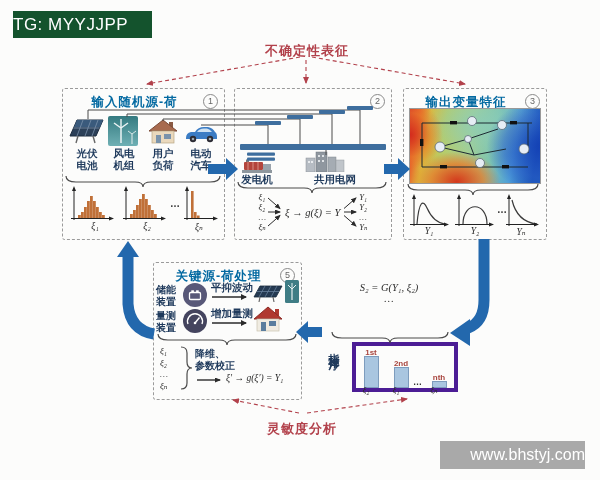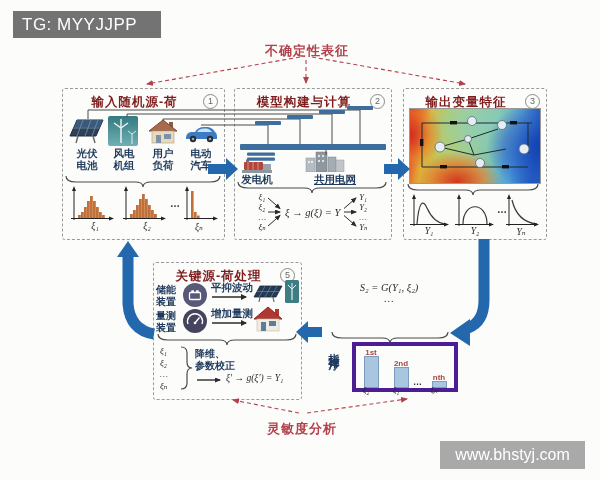--- a/index.html
+++ b/index.html
@@ -1,24 +1,24 @@
 <!DOCTYPE html>
 <html><head>
 <meta charset="utf-8">
 <style>
   html,body{margin:0;padding:0;background:#ffffff;}
   #canvas{position:relative;width:600px;height:480px;background:#fcfcfb;overflow:hidden;
           font-family:"Liberation Sans","DejaVu Sans",sans-serif;}
   .abs{position:absolute;}
   #overlay{position:absolute;left:0;top:0;z-index:6;pointer-events:none;}
-  .badge{background:#737373;color:#ffffff;font-size:17px;line-height:27px;padding-left:9px;letter-spacing:.5px;}
-  .wmark{background:#a9a9a9;color:#ffffff;font-size:16px;line-height:28px;text-align:center;}
+  .badge{background:#14532d;color:#ffffff;font-size:17px;line-height:27px;letter-spacing:.5px;}
+  .wmark{background:#a9a9a9;color:#ffffff;font-size:16px;line-height:28px;text-align:right;}
   .red-note{color:#b2414b;font-weight:bold;font-size:13px;text-align:center;letter-spacing:1px;z-index:7;}
   .dbox{border:1.6px dashed #9a9a9a;border-radius:3px;z-index:1;}
-  .box-title{position:absolute;top:5px;left:0;right:18px;text-align:center;color:#7f1d1d;
+  .box-title{position:absolute;top:5px;left:0;right:18px;text-align:center;color:#0369a1;
              font-weight:bold;font-size:12.5px;letter-spacing:1px;z-index:2;}
   .numc{position:absolute;top:5px;right:6px;width:13px;height:13px;border:1px solid #8a8a8a;border-radius:50%;
         font-size:9px;line-height:13px;text-align:center;color:#666;z-index:2;}
   .ic-label{width:36px;text-align:center;color:#1f3a5c;font-weight:bold;font-size:10.5px;line-height:12px;z-index:2;}
   .math{font-family:"Liberation Serif","DejaVu Serif",serif;font-style:italic;color:#2b2b2b;z-index:4;}
   .xi-lab{font-size:9.5px;width:30px;text-align:center;}
   .dots{font-size:10px;color:#333;font-weight:bold;z-index:4;}
   .dev-label{width:26px;color:#1f3a5c;font-weight:bold;font-size:10px;line-height:11.5px;text-align:left;z-index:2;}
   .act-label{width:56px;color:#1f3a5c;font-weight:bold;font-size:10.5px;z-index:2;}
   .step-label{color:#1f3a5c;font-weight:bold;font-size:10px;z-index:2;}
@@ -158,21 +158,20 @@
     <line x1="7" y1="36" x2="7" y2="5" stroke="#222" stroke-width="1"></line>
       <polygon points="7,2 5,7 9,7" fill="#222"></polygon>
     <line x1="4" y1="34.5" x2="35" y2="34.5" stroke="#222" stroke-width="1"></line>
       <polygon points="38,34.5 33,32.5 33,36.5" fill="#222"></polygon>
   </svg>
   <span class="abs math xi-lab" style="left:80px;top:221px;">ξ₁</span>
   <span class="abs math xi-lab" style="left:132px;top:221px;">ξ₂</span>
   <span class="abs math xi-lab" style="left:184px;top:221px;">ξₙ</span>
 
   <div class="abs dbox" style="left:234px;top:88px;width:156px;height:150px;">
-    <div class="box-title">模型构建与计算</div>
     <div class="numc">2</div>
   </div>
 
   <svg class="abs" style="left:241px;top:159px;z-index:3;" width="32" height="14">
     <rect x="1" y="11" width="30" height="3" fill="#8e979e"></rect>
     <rect x="3" y="3" width="19" height="8" rx="1" fill="#b3453c"></rect>
     <line x1="7" y1="3" x2="7" y2="11" stroke="#d89084" stroke-width="1"></line>
     <line x1="12" y1="3" x2="12" y2="11" stroke="#d89084" stroke-width="1"></line>
     <line x1="17" y1="3" x2="17" y2="11" stroke="#d89084" stroke-width="1"></line>
     <rect x="22" y="5" width="8" height="6" fill="#9aa3ab"></rect>
@@ -186,21 +185,21 @@
     <rect x="31" y="11" width="8" height="12" fill="#c0c5ca" stroke="#959a9f" stroke-width=".5"></rect>
     <rect x="13" y="6" width="2" height="2" fill="#dfe3e6"></rect>
       <rect x="17" y="6" width="2" height="2" fill="#dfe3e6"></rect>
     <rect x="13" y="11" width="2" height="2" fill="#dfe3e6"></rect>
       <rect x="17" y="11" width="2" height="2" fill="#dfe3e6"></rect>
     <rect x="3" y="12" width="2" height="2" fill="#e8ebee"></rect>
       <rect x="6" y="12" width="2" height="2" fill="#e8ebee"></rect>
   </svg>
 
   <div class="abs ic-label" style="left:235px;top:173px;width:44px;">发电机</div>
-  <div class="abs ic-label" style="left:306px;top:173px;width:58px;text-decoration:underline;">共用电网</div>
+  <div class="abs ic-label" style="left:306px;top:173px;width:58px;">共用电网</div>
 
   <div class="abs" style="left:236px;top:190px;width:154px;height:44px;display:flex;align-items:center;justify-content:center;gap:1px;z-index:3;">
     <div class="math" style="font-size:8.5px;line-height:10px;">
       <div>ξ₁</div>
       <div>ξ₂</div>
       <div>…</div>
       <div>ξₙ</div>
     </div>
     <svg width="17" height="40">
       <defs>

